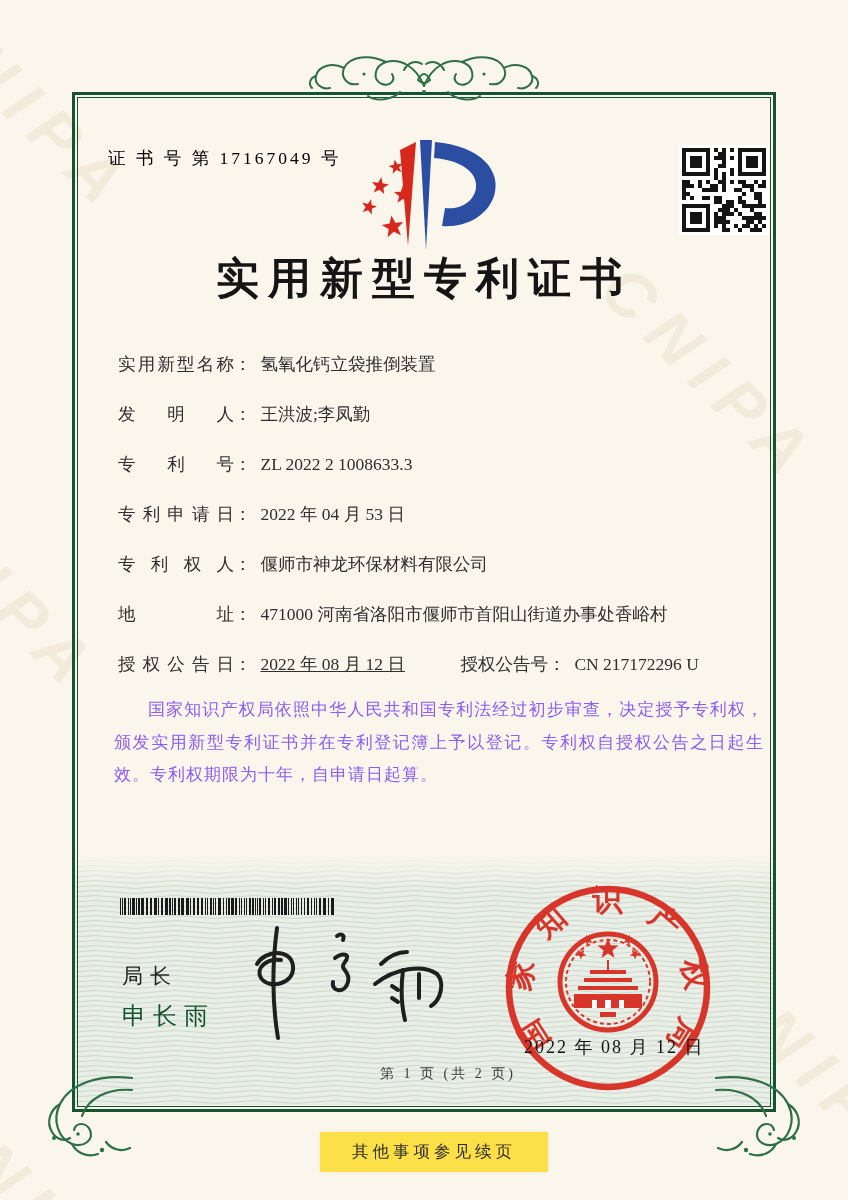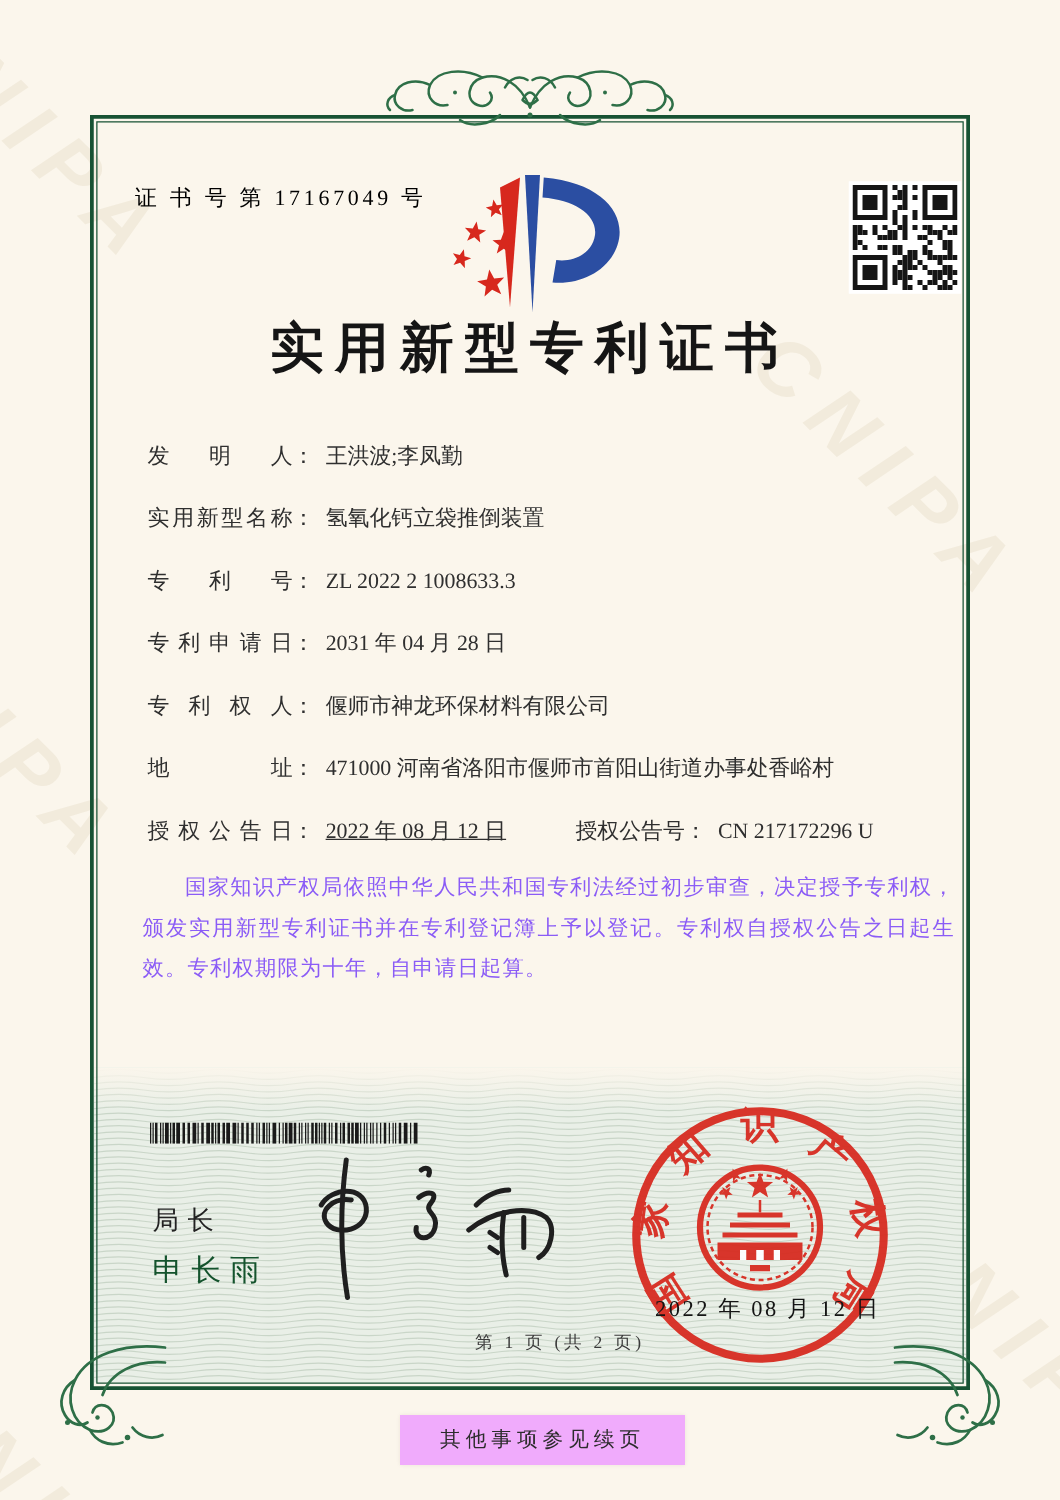--- a/index.html
+++ b/index.html
@@ -46,21 +46,21 @@
     background:linear-gradient(#fbf6ec,rgba(251,246,236,0));z-index:1;}
   #waves-svg{position:absolute;inset:0;}
   .barcode{left:120px;top:898px;width:218px;height:17px;z-index:3;}
   .signer-title{left:122px;top:962px;font-size:21px;letter-spacing:7px;color:#222;z-index:3;}
   .signer-name{left:122px;top:1000px;font-size:24px;letter-spacing:7px;color:#14532d;z-index:3;}
   .sig{left:243px;top:924px;width:205px;height:118px;z-index:4;}
   .seal{left:502px;top:882px;width:212px;height:212px;z-index:3;opacity:.93;}
   .seal-date{left:524px;top:1035px;font-size:18px;letter-spacing:2px;color:#141414;z-index:5;}
   .page-info{left:0;width:848px;top:1065px;text-align:center;font-size:14px;
     letter-spacing:3px;color:#3a3a3a;z-index:3;margin-left:24px;}
-  .cont-note{left:434px;transform:translateX(-50%);top:1132px;background:#f0abfc;
+  .cont-note{left:434px;transform:translateX(-50%);top:1132px;background:#fde047;
     padding:9px 32px;font-size:16.5px;letter-spacing:4px;color:#2c2c2c;z-index:3;
     box-shadow:0 0 3px rgba(120,110,90,.12);}
 </style>
 </head>
 <body>
 
 <div id="page">
 
   <span class="wm" style="left:-45px;top:-20px;">CNIPA</span>
   <span class="wm" style="left:640px;top:250px;">CNIPA</span>
@@ -328,30 +328,30 @@
         <rect x="0" y="56" width="28" height="28" fill="#151515"></rect>
         <rect x="4" y="60" width="20" height="20" fill="#fff"></rect>
         <rect x="8" y="64" width="12" height="12" fill="#151515"></rect>
       </svg>
   </div>
 
   <div class="abs title">实用新型专利证书</div>
 
   <div class="abs fields">
     <div class="frow">
+      <span class="flabel">实用新型名称</span><span class="fcolon">：</span><span class="fvalue">氢氧化钙立袋推倒装置</span>
+    </div>
+    <div class="frow">
       <span class="flabel">发明人</span><span class="fcolon">：</span><span class="fvalue">王洪波;李凤勤</span>
     </div>
     <div class="frow">
-      <span class="flabel">实用新型名称</span><span class="fcolon">：</span><span class="fvalue">氢氧化钙立袋推倒装置</span>
-    </div>
-    <div class="frow">
       <span class="flabel">专利号</span><span class="fcolon">：</span><span class="fvalue">ZL 2022 2 1008633.3</span>
     </div>
     <div class="frow">
-      <span class="flabel">专利申请日</span><span class="fcolon">：</span><span class="fvalue">2031 年 04 月 28 日</span>
+      <span class="flabel">专利申请日</span><span class="fcolon">：</span><span class="fvalue">2022 年 04 月 53 日</span>
     </div>
     <div class="frow">
       <span class="flabel">专利权人</span><span class="fcolon">：</span><span class="fvalue">偃师市神龙环保材料有限公司</span>
     </div>
     <div class="frow">
       <span class="flabel">地址</span><span class="fcolon">：</span><span class="fvalue">471000 河南省洛阳市偃师市首阳山街道办事处香峪村</span>
     </div>
     <div class="frow">
       <span class="fpair1">
         <span class="flabel">授权公告日</span><span class="fcolon">：</span><span class="fvalue">2022 年 08 月 12 日</span>

